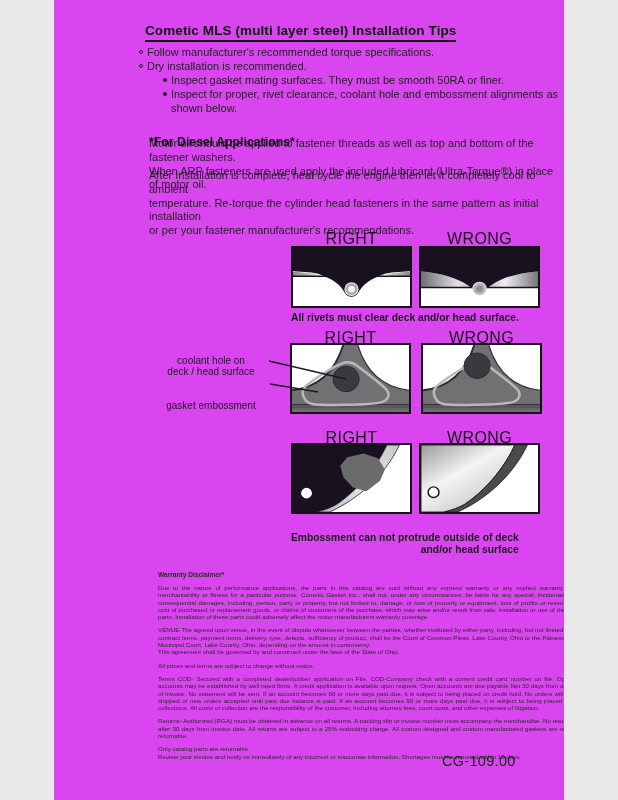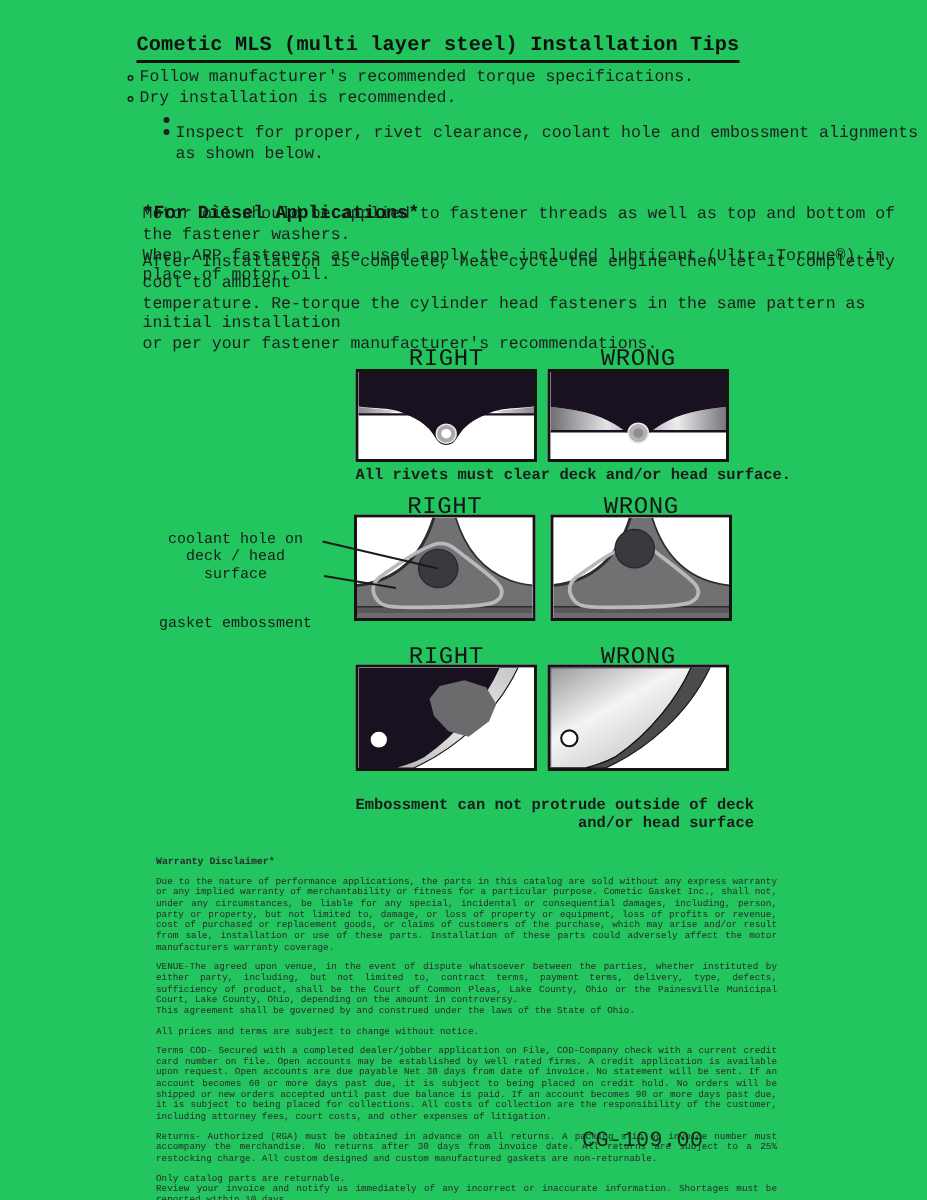--- a/index.html
+++ b/index.html
@@ -1,19 +1,19 @@
 <!DOCTYPE html>
 <html><head>
 <meta charset="utf-8">
 <style>
   * { margin:0; padding:0; box-sizing:border-box; }
   html,body { background:#e8e8e8; }
   .page {
-    position:relative; width:618px; height:800px; background:#22c55e;
-    font-family:Liberation Mono, monospace; color:#1f1f1f; overflow:hidden;
+    position:relative; width:510px; height:800px; background:#d946ef;
+    font-family:Liberation Sans, sans-serif; color:#1f1f1f; overflow:hidden;
     margin:0 auto;
   }
   .abs { position:absolute; }
 
   .title {
     left:91px; top:23px; font-size:13.5px; font-weight:bold; color:#111;
     border-bottom:2px solid #111; padding-bottom:2px; letter-spacing:.1px;
   }
 
   .bullets { left:85px; top:45px; font-size:11px; line-height:14px; color:#1f1f1f; }
@@ -80,20 +80,21 @@
     <div class="bullet-row">
       <span class="b-open"></span>
       <span>Follow manufacturer's recommended torque specifications.</span>
     </div>
     <div class="bullet-row">
       <span class="b-open"></span>
       <span>Dry installation is recommended.</span>
     </div>
     <div class="bullet-row sub">
       <span class="b-fill"></span>
+      <span>Inspect gasket mating surfaces.  They must be smooth 50RA or finer.</span>
     </div>
     <div class="bullet-row sub">
       <span class="b-fill"></span>
       <span>Inspect for proper, rivet clearance, coolant hole and embossment alignments as shown below.</span>
     </div>
   </div>
 
   <div class="abs h2 diesel-h">*For Diesel Applications*</div>
   <div class="abs body-p p1">Motor oil should be applied to fastener threads as well as top and bottom of the fastener washers.
 When ARP fasteners are used apply the included lubricant (Ultra-Torque®) in place of motor oil.</div>

